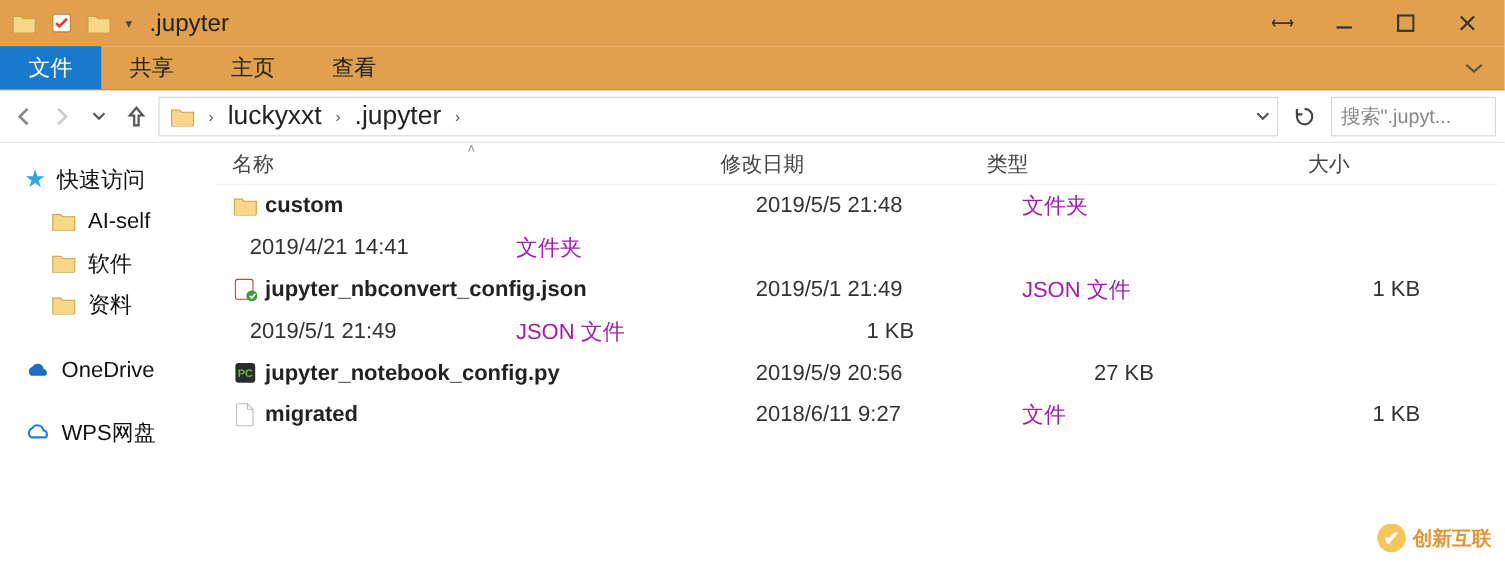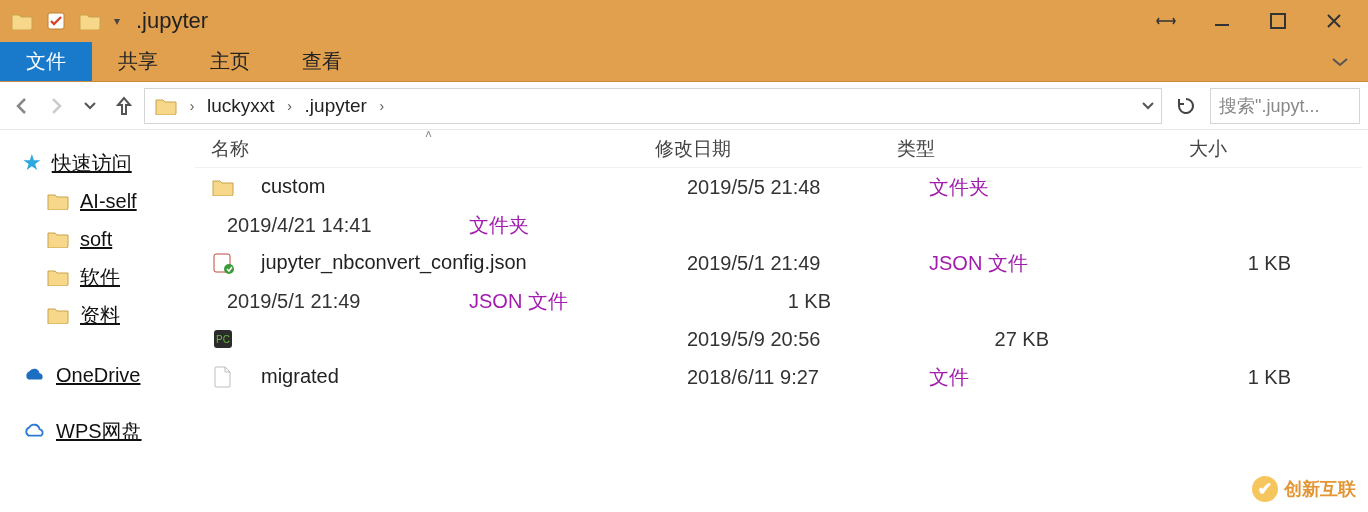--- a/index.html
+++ b/index.html
@@ -21,44 +21,44 @@
   .rtab.active { background: #1979ca; color: #fff; }
   .rflex { flex:1; }
   .rcol { width: 56px; display:flex; align-items:center; justify-content:center; }
 
   
   .navbar { height: 48px; display: flex; align-items: center; padding: 4px 8px; gap: 6px; border-bottom: 1px solid #e7e7e7; }
   .navbtn { width: 28px; height: 28px; display:flex; align-items:center; justify-content:center; color:#555; }
   .navbtn.dis { color:#bbb; }
   .address { flex:1; height:36px; border:1px solid #d5d5d5; background:#fff; display:flex; align-items:center; padding:0 4px; position:relative; }
   .address .folder-mini { margin:0 6px; }
-  .bc-seg { padding: 0 6px; font-size:19px; color:#222; }
+  .bc-seg { padding: 0 6px; font-size:24px; color:#222; }
   .bc-chev { width:18px; display:flex; align-items:center; justify-content:center; color:#555; font-size:14px; }
   .addr-end { margin-left:auto; display:flex; align-items:center; }
   .refresh { width:36px; height:36px; display:flex; align-items:center; justify-content:center; color:#444; }
   .search { width:150px; height:36px; border:1px solid #d5d5d5; display:flex; align-items:center; padding:0 8px; color:#888; font-size:18px; overflow:hidden; white-space:nowrap; }
 
   
   .main { display:flex; height: calc(512px - 42px - 40px - 48px); }
   .sidebar { width:195px; padding: 14px 0 0 22px; }
   .sb-group { margin-bottom: 22px; }
   .sb-row { display:flex; align-items:center; height:38px; gap:10px; }
   .sb-sub .sb-row { padding-left: 24px; text-align: right; }
-  .sb-label { font-size:20px; color:#111;text-decoration:underline; }
+  .sb-label { font-size:20px; color:#111; }
   .star { color:#2fa8e0; font-size:22px; }
 
   .filelist { flex:1; padding: 0 6px 0 0; }
   .cols { display:flex; height:38px; align-items:center; border-bottom:1px solid #f0f0f0; color:#444; font-size:19px; position:relative; }
   .c-name { width: 460px; padding-left: 16px; }
   .c-date { width: 222px; }
   .c-type { width: 222px; margin-left: 20px; }
   .c-size { width: 120px; text-align:right; padding-right: 12px; }
   .sort-ind { position:absolute; left: 230px; top:-2px; font-size:12px; color:#888; }
   .row { display:flex; height:38px; align-items:center; font-size:20px; color:#222; }
-  .row .c-name { display:flex; align-items:flex-start; gap:26px; }
+  .row .c-name { display:flex; align-items:center; gap:6px;font-weight:bold; }
   .row .c-type { color:#a21caf; white-space:nowrap; overflow:hidden; text-overflow:ellipsis; padding-right:6px; }
   .row .c-date, .row .c-size { color:#333;margin-left:32px; }
 
   
   .ico { width:24px; height:24px; display:inline-flex; align-items:center; justify-content:center; }
   .folder-mini svg { display:block; }
 
   .watermark { position:fixed; right:12px; bottom:10px; font-size:18px; font-weight:600; color:#e08a1e; display:flex; align-items:center; gap:6px; opacity:.9; }
   .watermark .wc-ico { width:26px; height:26px; border-radius:50%; background:#f6c04d; display:flex; align-items:center; justify-content:center; color:#fff; font-weight:900; }
 </style>
@@ -192,28 +192,20 @@
               </svg>
             </span>
           <span class="sb-label">AI-self</span>
         </div>
         <div class="sb-row">
           <span class="ico">
               <svg width="22" height="18" viewBox="0 0 22 18">
                 <path d="M1 3h7l2 2h11v11a2 2 0 0 1-2 2H1z" fill="#f7d88a" stroke="#c9a24a"></path>
               </svg>
             </span>
-          <span class="sb-label">soft</span>
-        </div>
-        <div class="sb-row">
-          <span class="ico">
-              <svg width="22" height="18" viewBox="0 0 22 18">
-                <path d="M1 3h7l2 2h11v11a2 2 0 0 1-2 2H1z" fill="#f7d88a" stroke="#c9a24a"></path>
-              </svg>
-            </span>
           <span class="sb-label">软件</span>
         </div>
         <div class="sb-row">
           <span class="ico">
               <svg width="22" height="18" viewBox="0 0 22 18">
                 <path d="M1 3h7l2 2h11v11a2 2 0 0 1-2 2H1z" fill="#f7d88a" stroke="#c9a24a"></path>
               </svg>
             </span>
           <span class="sb-label">资料</span>
         </div>
@@ -285,20 +277,21 @@
           <div class="c-size">1 KB</div>
         </div>
         <div class="row">
           <div class="c-name">
             <span class="ico">
               <svg width="22" height="22" viewBox="0 0 22 22">
                 <rect x="2" y="2" width="18" height="18" rx="3" fill="#2b2b2b"></rect>
                 <text x="11" y="15" font-size="10" text-anchor="middle" fill="#6db33f" font-family="monospace">PC</text>
               </svg>
             </span>
+            <span>jupyter_notebook_config.py</span>
           </div>
           <div class="c-date">2019/5/9 20:56</div>
           <div class="c-size">27 KB</div>
         </div>
         <div class="row">
           <div class="c-name">
             <span class="ico">
               <svg width="20" height="22" viewBox="0 0 20 22">
                 <path d="M3 1h9l5 5v14a1 1 0 0 1-1 1H3a1 1 0 0 1-1-1V2a1 1 0 0 1 1-1z" fill="#fff" stroke="#bcbcbc"></path>
                 <path d="M12 1v5h5" fill="none" stroke="#bcbcbc"></path>

